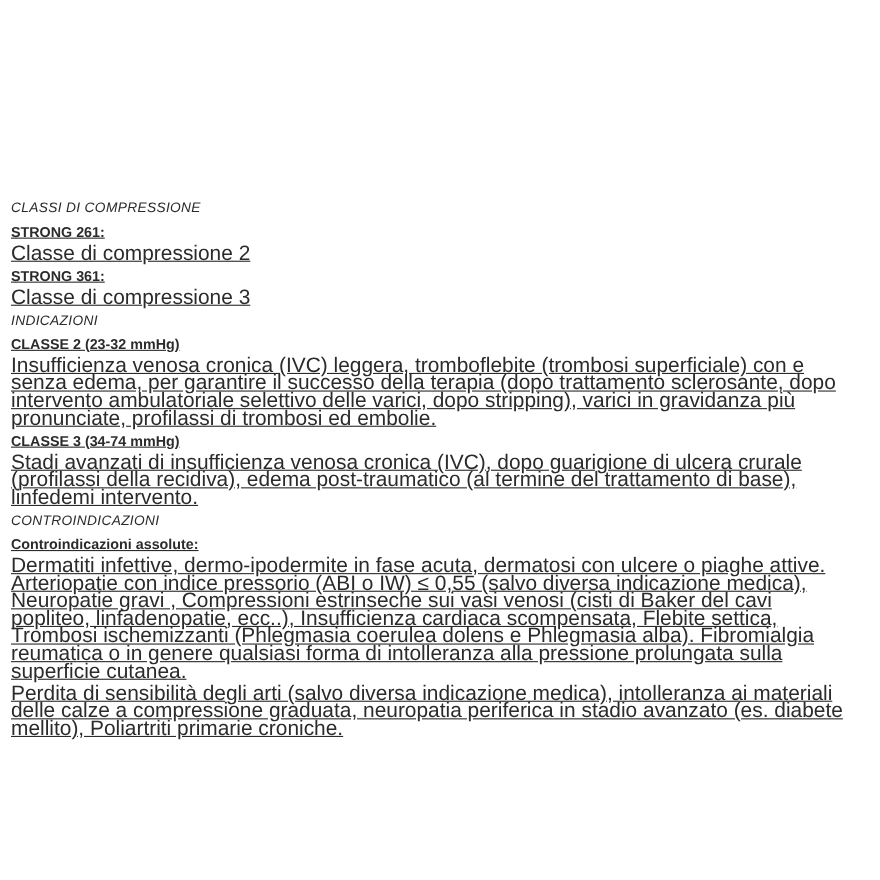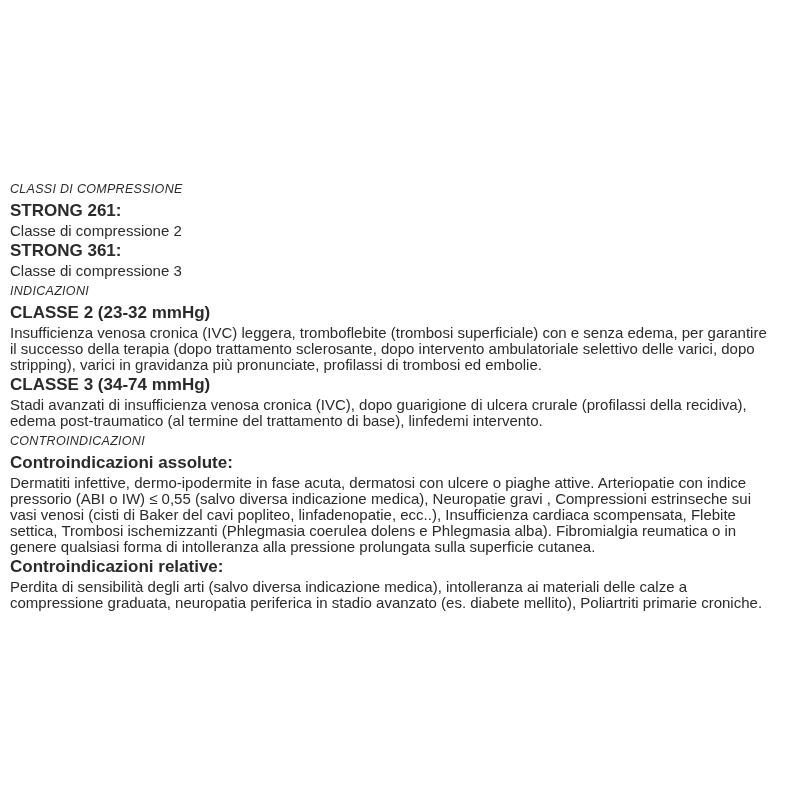--- a/index.html
+++ b/index.html
@@ -28,29 +28,31 @@
   .doc-heading {
     font-style: italic;
     font-weight: 400;
     font-size: 12.5px;
     line-height: 16px;
     letter-spacing: 0.3px;
     margin: 0 0 6px 0;
   }
   .doc-subhead {
     font-weight: 700;
-    font-size: 17px;
+    font-size: 13px;
     line-height: 16px;
     margin: 0 0 4px 0;
+    text-decoration: underline;
   }
   .doc-body {
     font-weight: 400;
-    font-size: 15px;
+    font-size: 19px;
     line-height: 16px;
     margin: 0 0 4px 0;
+    text-decoration: underline;
   }
 </style>
 </head>
 <body>
 
 <main class="page">
 
   <section class="doc-section">
     <h2 class="doc-heading">CLASSI DI COMPRESSIONE</h2>
     <h3 class="doc-subhead">STRONG 261:</h3>
@@ -64,17 +66,16 @@
     <h3 class="doc-subhead">CLASSE 2 (23-32 mmHg)</h3>
     <p class="doc-body">Insufficienza venosa cronica (IVC) leggera, tromboflebite (trombosi superficiale) con e senza edema, per garantire il successo della terapia (dopo trattamento sclerosante, dopo intervento ambulatoriale selettivo delle varici, dopo stripping), varici in gravidanza più pronunciate, profilassi di trombosi ed embolie.</p>
     <h3 class="doc-subhead">CLASSE 3 (34-74 mmHg)</h3>
     <p class="doc-body">Stadi avanzati di insufficienza venosa cronica (IVC), dopo guarigione di ulcera crurale (profilassi della recidiva), edema post-traumatico (al termine del trattamento di base), linfedemi intervento.</p>
   </section>
 
   <section class="doc-section">
     <h2 class="doc-heading">CONTROINDICAZIONI</h2>
     <h3 class="doc-subhead">Controindicazioni assolute:</h3>
     <p class="doc-body">Dermatiti infettive, dermo-ipodermite in fase acuta, dermatosi con ulcere o piaghe attive. Arteriopatie con indice pressorio (ABI o IW) ≤ 0,55 (salvo diversa indicazione medica), Neuropatie gravi , Compressioni estrinseche sui vasi venosi (cisti di Baker del cavi popliteo, linfadenopatie, ecc..), Insufficienza cardiaca scompensata, Flebite settica, Trombosi ischemizzanti (Phlegmasia coerulea dolens e Phlegmasia alba). Fibromialgia reumatica o in genere qualsiasi forma di intolleranza alla pressione prolungata sulla superficie cutanea.</p>
-    <h3 class="doc-subhead">Controindicazioni relative:</h3>
     <p class="doc-body">Perdita di sensibilità degli arti (salvo diversa indicazione medica), intolleranza ai materiali delle calze a compressione graduata, neuropatia periferica in stadio avanzato (es. diabete mellito), Poliartriti primarie croniche.</p>
   </section>
 
 </main>
 
 </body></html>

